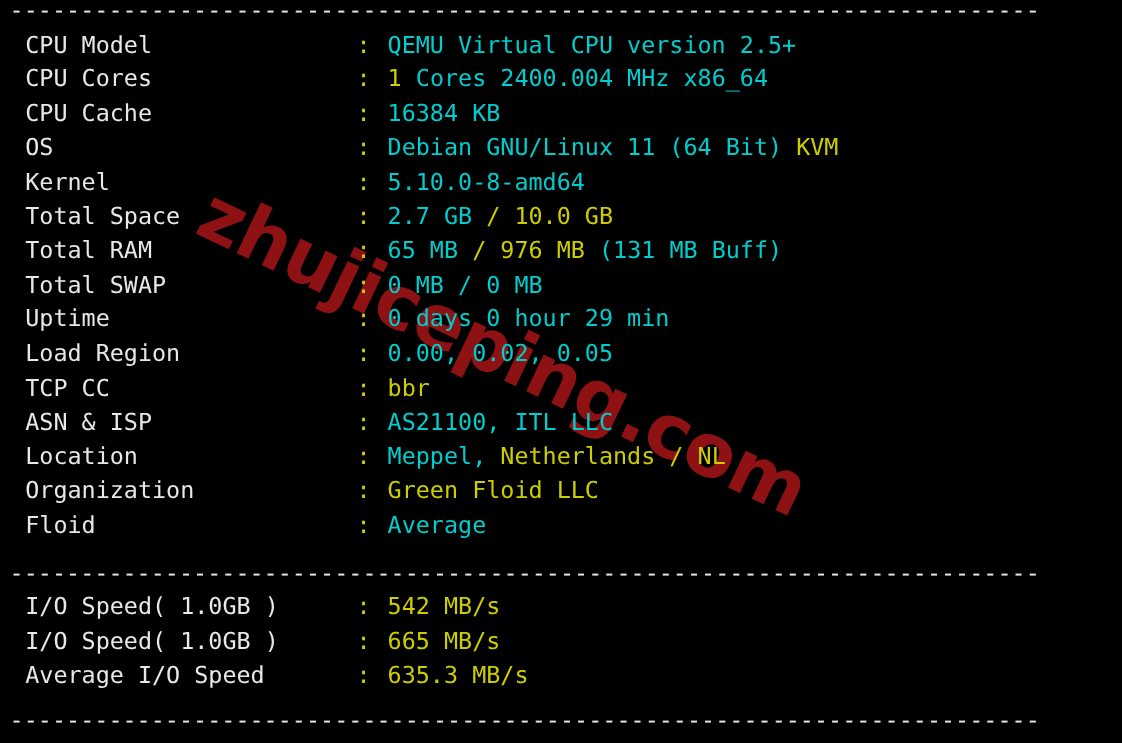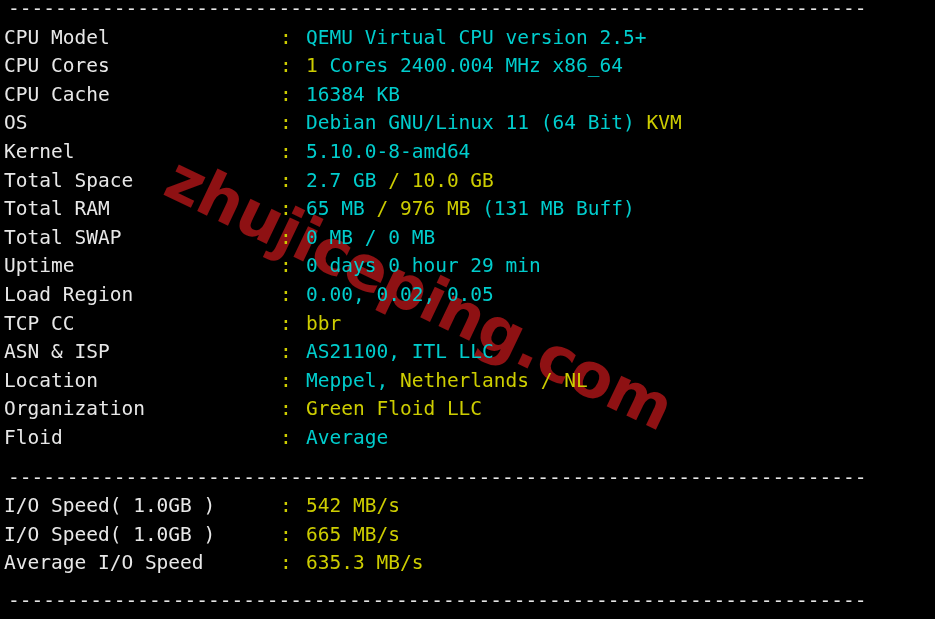--- a/index.html
+++ b/index.html
@@ -37,21 +37,21 @@
     font-size: 19.5px;
     overflow: hidden;
     letter-spacing: 0.02px;
   }
   .sep-top { margin-top: -5px; }
   .row {
     display: block;
     white-space: pre;
     height: 28.6px;
     line-height: 28.6px;
-    padding-left: 4px;
+    padding-left: 21px;
   }
   .label {
     color: #e8e8e8;
     display: inline-block;
     width: 276px;
     white-space: pre;
     overflow: hidden;
     vertical-align: top;
   }
   .colon {

